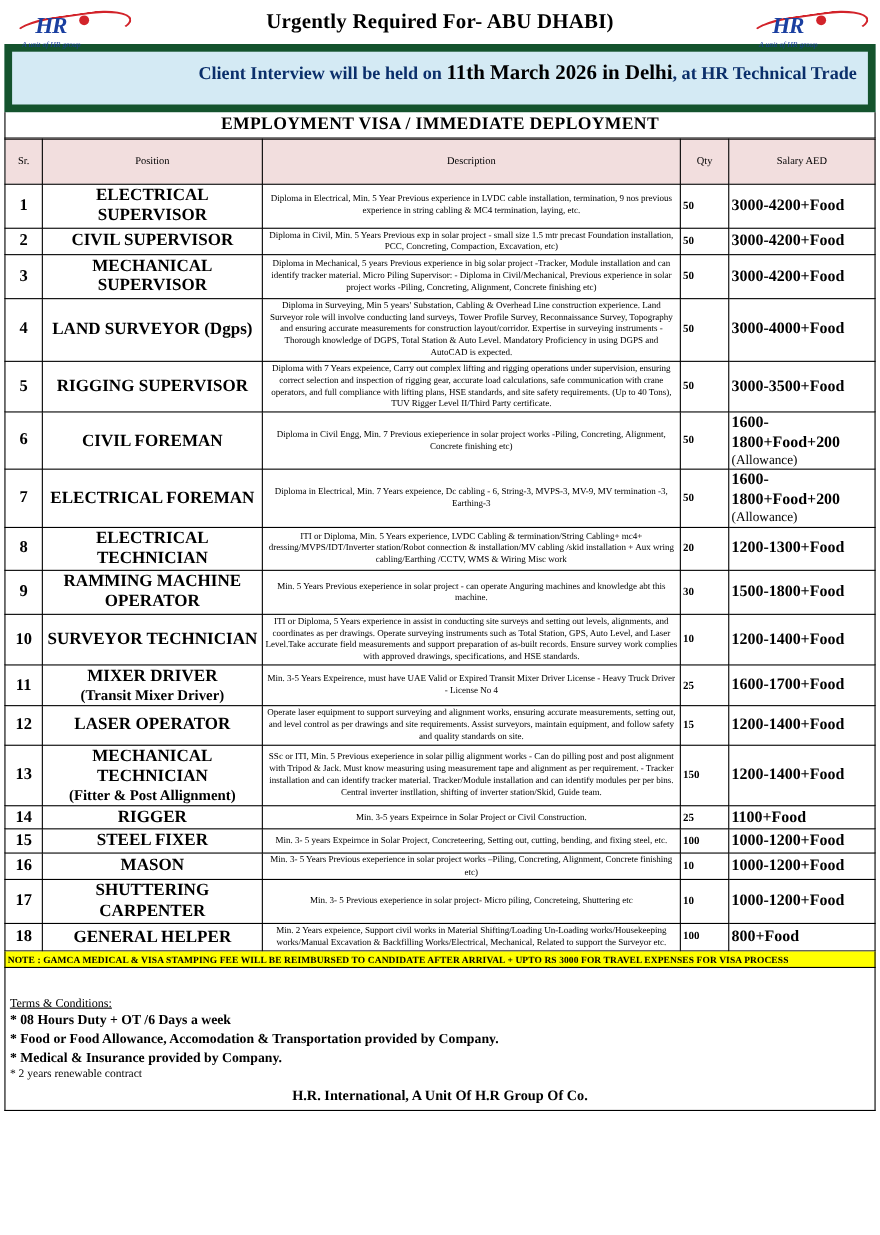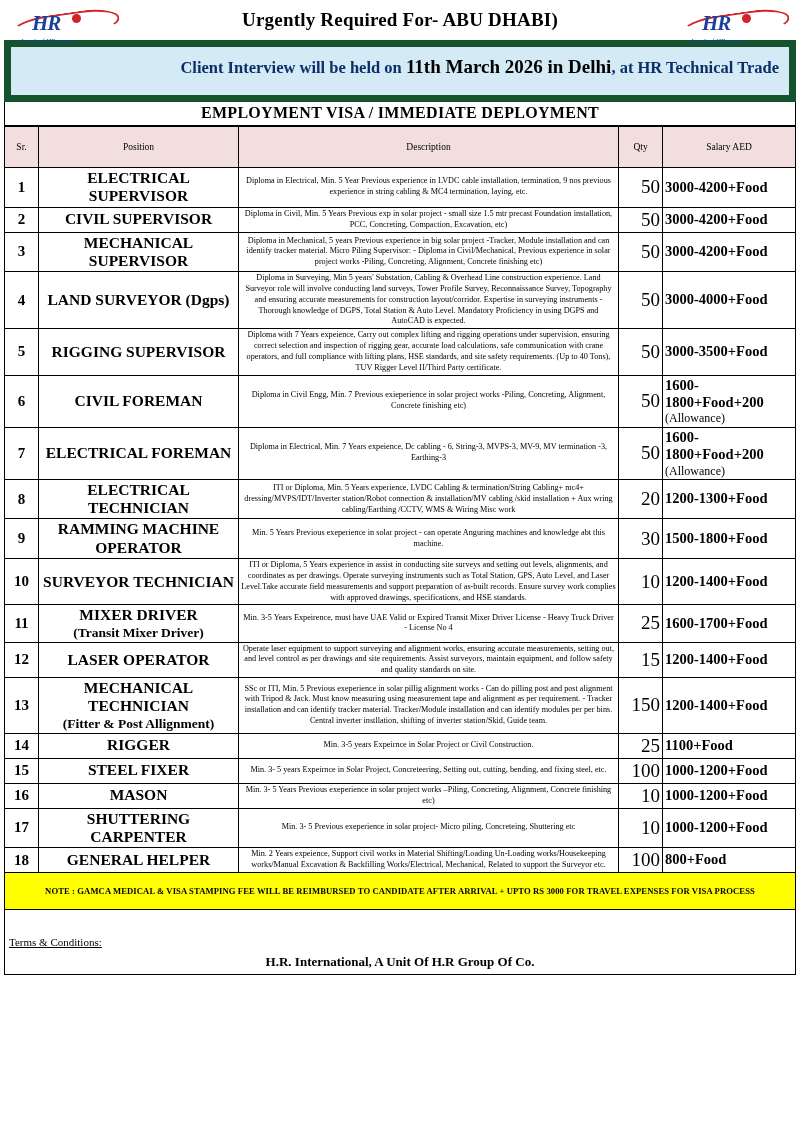--- a/index.html
+++ b/index.html
@@ -155,43 +155,43 @@
     font-size: 13.5px;
     font-weight: bold;
   }
   td.desc {
     text-align: center;
     font-size: 8.2px;
     line-height: 1.32;
     padding: 3px 5px;
   }
   td.qty {
-    text-align: right;
-    font-size: 19px;
-    font-weight: normal;
+    text-align: left;
+    font-size: 10px;
+    font-weight: bold;
   }
   td.sal {
     font-size: 14.5px;
     font-weight: bold;
     line-height: 1.2;
   }
   td.sal .allow {
     font-size: 12px;
     font-weight: normal;
   }
 
   
   .note {
     background: #ffff00;
     border: 1px solid #000;
     border-top: none;
     font-size: 8.6px;
     font-weight: bold;
-    text-align: center;
-    padding: 13px 2px;
+    text-align: left;
+    padding: 2px 2px;
     letter-spacing: 0.1px;
   }
 
   
   .terms {
     border: 1px solid #000;
     border-top: none;
     padding: 2px 4px 4px 4px;
     font-size: 11.5px;
     line-height: 1.35;
@@ -463,16 +463,22 @@
             <div>800+Food</div>
           </td>
         </tr>
       </tbody>
   </table>
 
   <div class="note">NOTE : GAMCA MEDICAL &amp; VISA STAMPING FEE WILL BE REIMBURSED TO CANDIDATE AFTER ARRIVAL + UPTO RS 3000 FOR TRAVEL EXPENSES FOR VISA PROCESS</div>
 
   <div class="terms">
     <div class="t-head">Terms &amp; Conditions:</div>
+    <div id="terms-list">
+        <div class="t-line">* 08 Hours Duty + OT /6 Days a week</div>
+        <div class="t-line">* Food or Food Allowance, Accomodation &amp; Transportation provided by Company.</div>
+        <div class="t-line">* Medical &amp; Insurance provided by Company.</div>
+        <div class="t-small">* 2 years renewable contract</div>
+      </div>
     <div class="t-footer">H.R. International, A Unit Of H.R Group Of Co.</div>
   </div>
 
 </div>
 
 </body></html>

